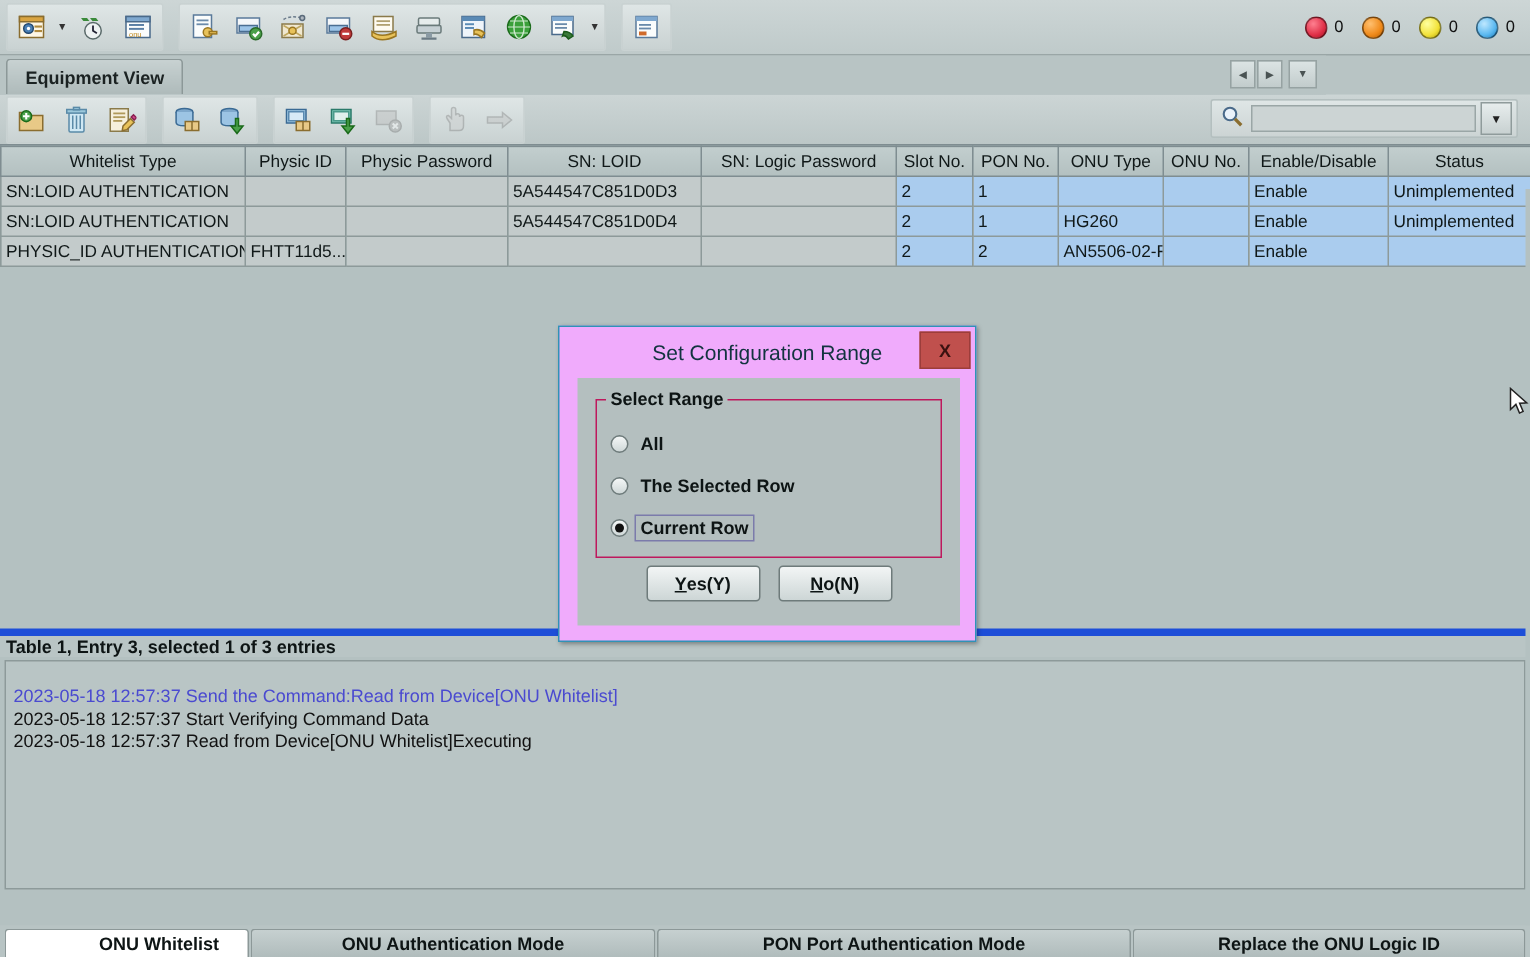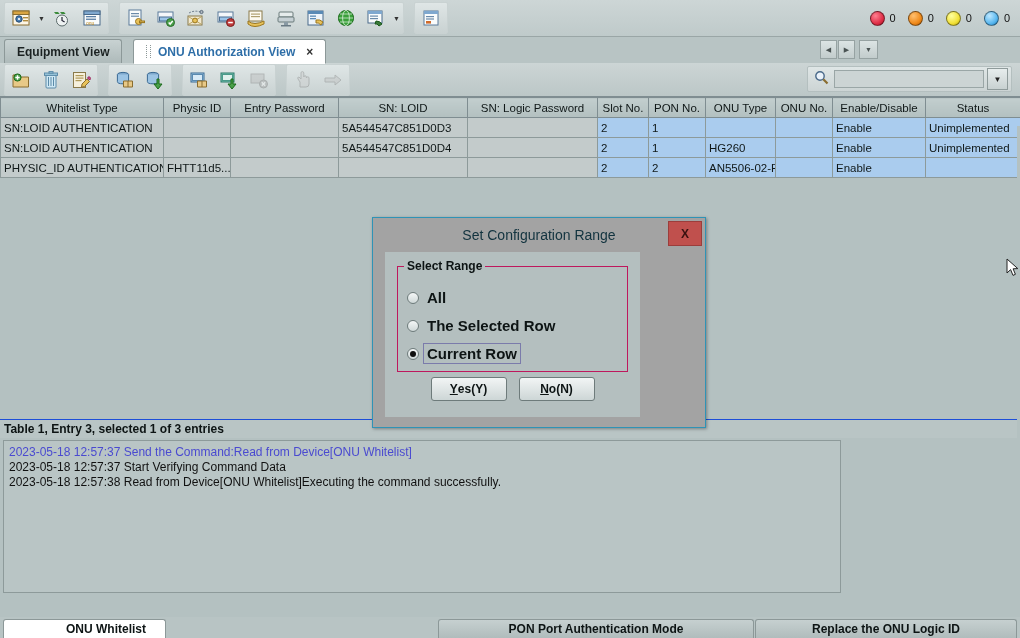--- a/index.html
+++ b/index.html
@@ -149,32 +149,32 @@
     white-space:nowrap;overflow:hidden;
     background:#c3cbcb;
   }
   table#grid td.edit{background:#aaccee;}
   tr.selected td,tr.selected td.edit{background:#7b7bab;color:#ffffff;}
 
   
   #summary{
     position:absolute;left:0;top:356px;width:1020px;height:19px;
     background:#b9c5c5;
-    border-top:1px solid #1d4ed8;
+    border-top:5px solid #1d4ed8;
     display:flex;align-items:center;
     padding-left:4px;box-sizing:border-box;
     font-size:12px;font-weight:bold;color:#0d1414;
   }
   
   #logpanel{
-    position:absolute;left:3px;top:377px;width:838px;height:153px;
+    position:absolute;left:3px;top:377px;width:1014px;height:153px;
     background:#b9c5c5;
     border:1px solid #8d9a9a;
     box-sizing:border-box;
-    padding:4px 0 0 5px;
+    padding:16px 0 0 5px;
     overflow:hidden;
   }
   .logline{font-size:12px;line-height:15.2px;color:#111111;white-space:nowrap;}
   .logline.hl{color:#4a4ad0;}
 
   
   #bottom-tabs{
     position:absolute;left:0;top:617px;width:1020px;height:21px;
     background:#b8c4c4;
   }
@@ -184,22 +184,22 @@
     font-size:12px;font-weight:bold;color:#0d1414;
     border:1px solid #8c9898;border-bottom:none;
     border-radius:3px 3px 0 0;
     box-sizing:border-box;
   }
   .btab.active{background:#ffffff;padding-left:43px;}
   .btab.normal{background:linear-gradient(#c6d0d0,#b0bcbc);}
 
   
   #dialog{
-    position:absolute;left:372px;top:217px;width:334px;height:211px;
-    background:#a3a3a3;
+    position:absolute;left:372px;top:217px;width:279px;height:211px;
+    background:#f0abfc;
     border:1px solid #2f93b6;
     box-sizing:border-box;
     padding:4px;
     box-shadow:1px 1px 3px rgba(0,0,0,.35);
     z-index:50;
   }
   #dlg-title{
     height:26px;display:flex;align-items:center;justify-content:center;
     position:relative;
     font-size:14px;color:#12333f;
@@ -222,21 +222,21 @@
     border:1px solid #be185d;
     box-sizing:border-box;
   }
   #group-legend{
     position:absolute;left:6px;top:-8px;
     background:#b4bfbf;padding:0 3px;
     font-size:12px;font-weight:bold;color:#0d1414;
   }
   .radio-row{
     position:absolute;left:9px;display:flex;align-items:center;
-    font-size:15px;font-weight:bold;color:#0d1414;
+    font-size:12px;font-weight:bold;color:#0d1414;
   }
   .radio{
     width:12px;height:12px;border-radius:50%;
     background:linear-gradient(#f4f7f7,#cfd8d8);
     border:1px solid #6e7b7b;
     margin-right:8px;
     display:flex;align-items:center;justify-content:center;
     box-sizing:border-box;
     flex:none;
   }
@@ -426,25 +426,20 @@
     <div class="alarm">
       <span class="dot" style="background:radial-gradient(circle at 35% 30%, #bfe8ff, #5ab8f0 60%, #1878b8)"></span>
       <span class="cnt">0</span>
     </div>
   </div>
 </div>
 
 <div id="tabbar">
   <div class="tab inactive">
     <span>Equipment View</span>
-  </div>
-  <div class="tab active">
-    <span class="griphandle"></span>
-    <span>ONU Authorization View</span>
-    <span class="closex">×</span>
   </div>
   <div id="tabnav">
     <div class="navbtn">◀</div>
     <div class="navbtn">▶</div>
     <div class="navbtn wide">▼</div>
   </div>
 </div>
 
 <div id="content">
 
@@ -557,21 +552,21 @@
           <col style="width: 57px;">
           <col style="width: 70px;">
           <col style="width: 57px;">
           <col style="width: 93px;">
           <col style="width: 95px;">
         </colgroup>
       <thead>
           <tr id="grid-head">
             <th>Whitelist Type</th>
             <th>Physic ID</th>
-            <th>Entry Password</th>
+            <th>Physic Password</th>
             <th>SN: LOID</th>
             <th>SN: Logic Password</th>
             <th>Slot No.</th>
             <th>PON No.</th>
             <th>ONU Type</th>
             <th>ONU No.</th>
             <th>Enable/Disable</th>
             <th>Status</th>
           </tr>
         </thead>
@@ -620,29 +615,30 @@
   </div>
 
   <div id="summary">
     <span>Table 1, Entry 3, selected 1 of 3 entries</span>
   </div>
 
   <div id="logpanel">
     <div id="log-lines">
         <div class="logline hl">2023-05-18 12:57:37 Send the Command:Read from Device[ONU Whitelist]</div>
         <div class="logline">2023-05-18 12:57:37 Start Verifying Command Data</div>
-        <div class="logline">2023-05-18 12:57:38 Read from Device[ONU Whitelist]Executing the command successfully.</div>
+        <div class="logline">2023-05-18 12:57:37 Read from Device[ONU Whitelist]Executing</div>
       </div>
   </div>
 
   <div id="right-strip"></div>
 </div>
 
 <div id="bottom-tabs">
     <div class="btab active" style="left: 3px; width: 163px;">ONU Whitelist</div>
+    <div class="btab normal" style="left: 167px; width: 270px;">ONU Authentication Mode</div>
     <div class="btab normal" style="left: 755px; width: 262px;">Replace the ONU Logic ID</div>
     <div class="btab normal" style="left: 438px; width: 316px;">PON Port Authentication Mode</div>
   </div>
 
 <svg id="wm-arc" width="46" height="26" viewBox="0 0 46 26">
   <path d="M4 22 q19 -24 38 0" fill="none" stroke="rgba(150,180,195,.35)" stroke-width="3"></path>
   <path d="M13 24 q10 -13 20 0" fill="none" stroke="rgba(150,180,195,.3)" stroke-width="3"></path>
 </svg>
 <div id="watermark">
   <span class="a">Foro</span><span class="b">ISP</span>

